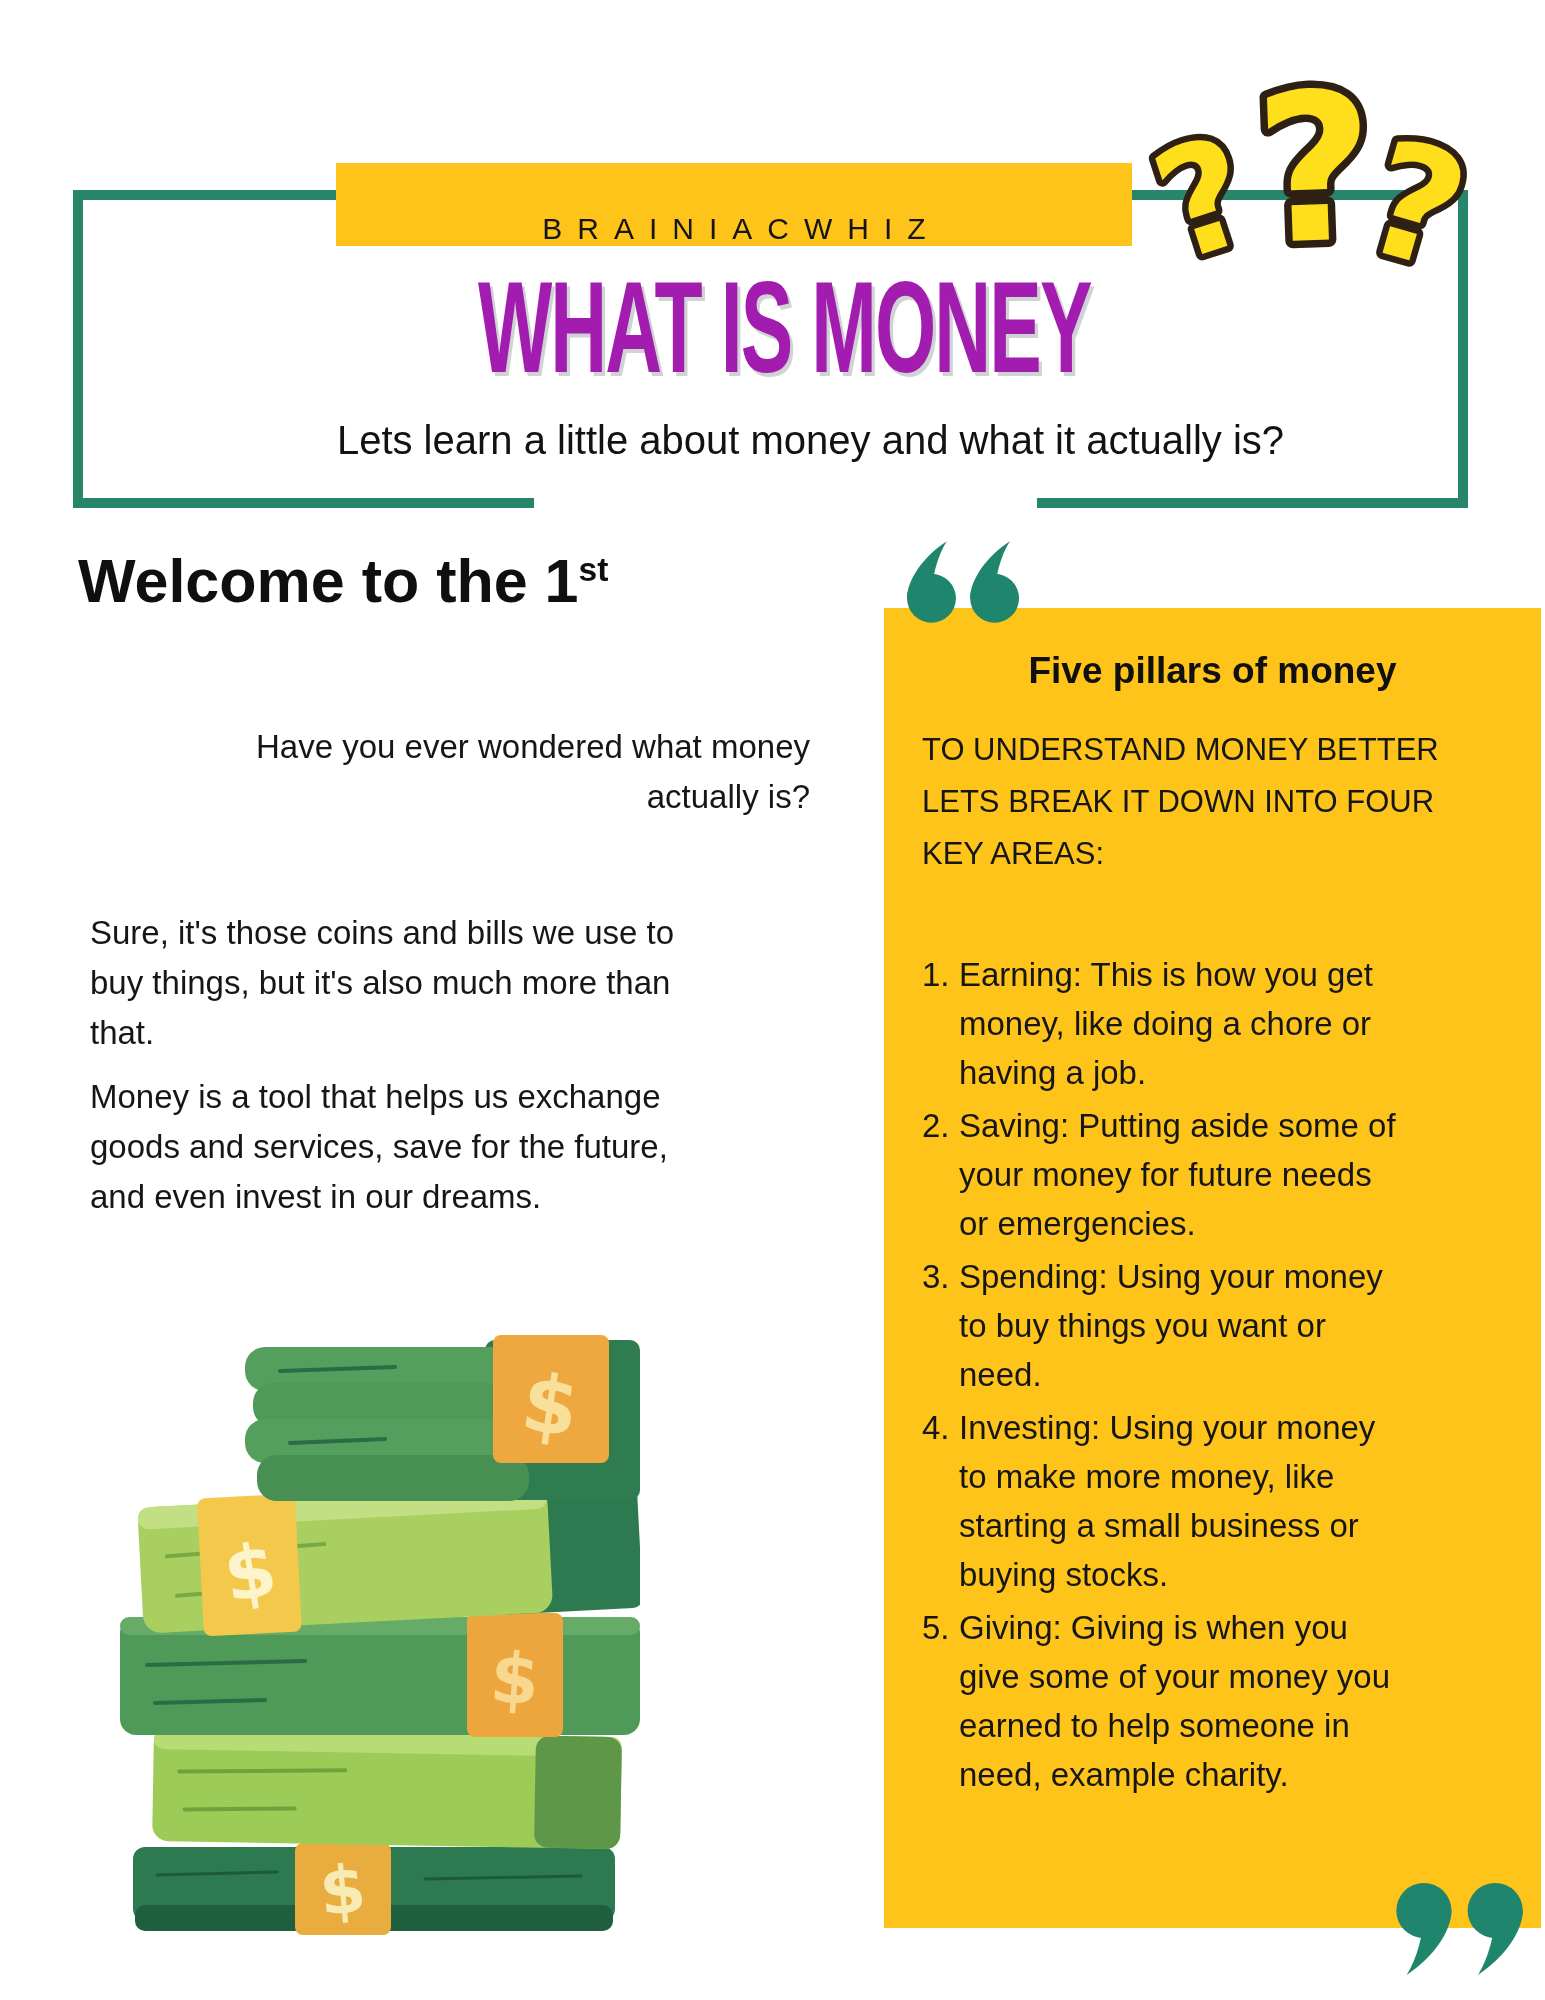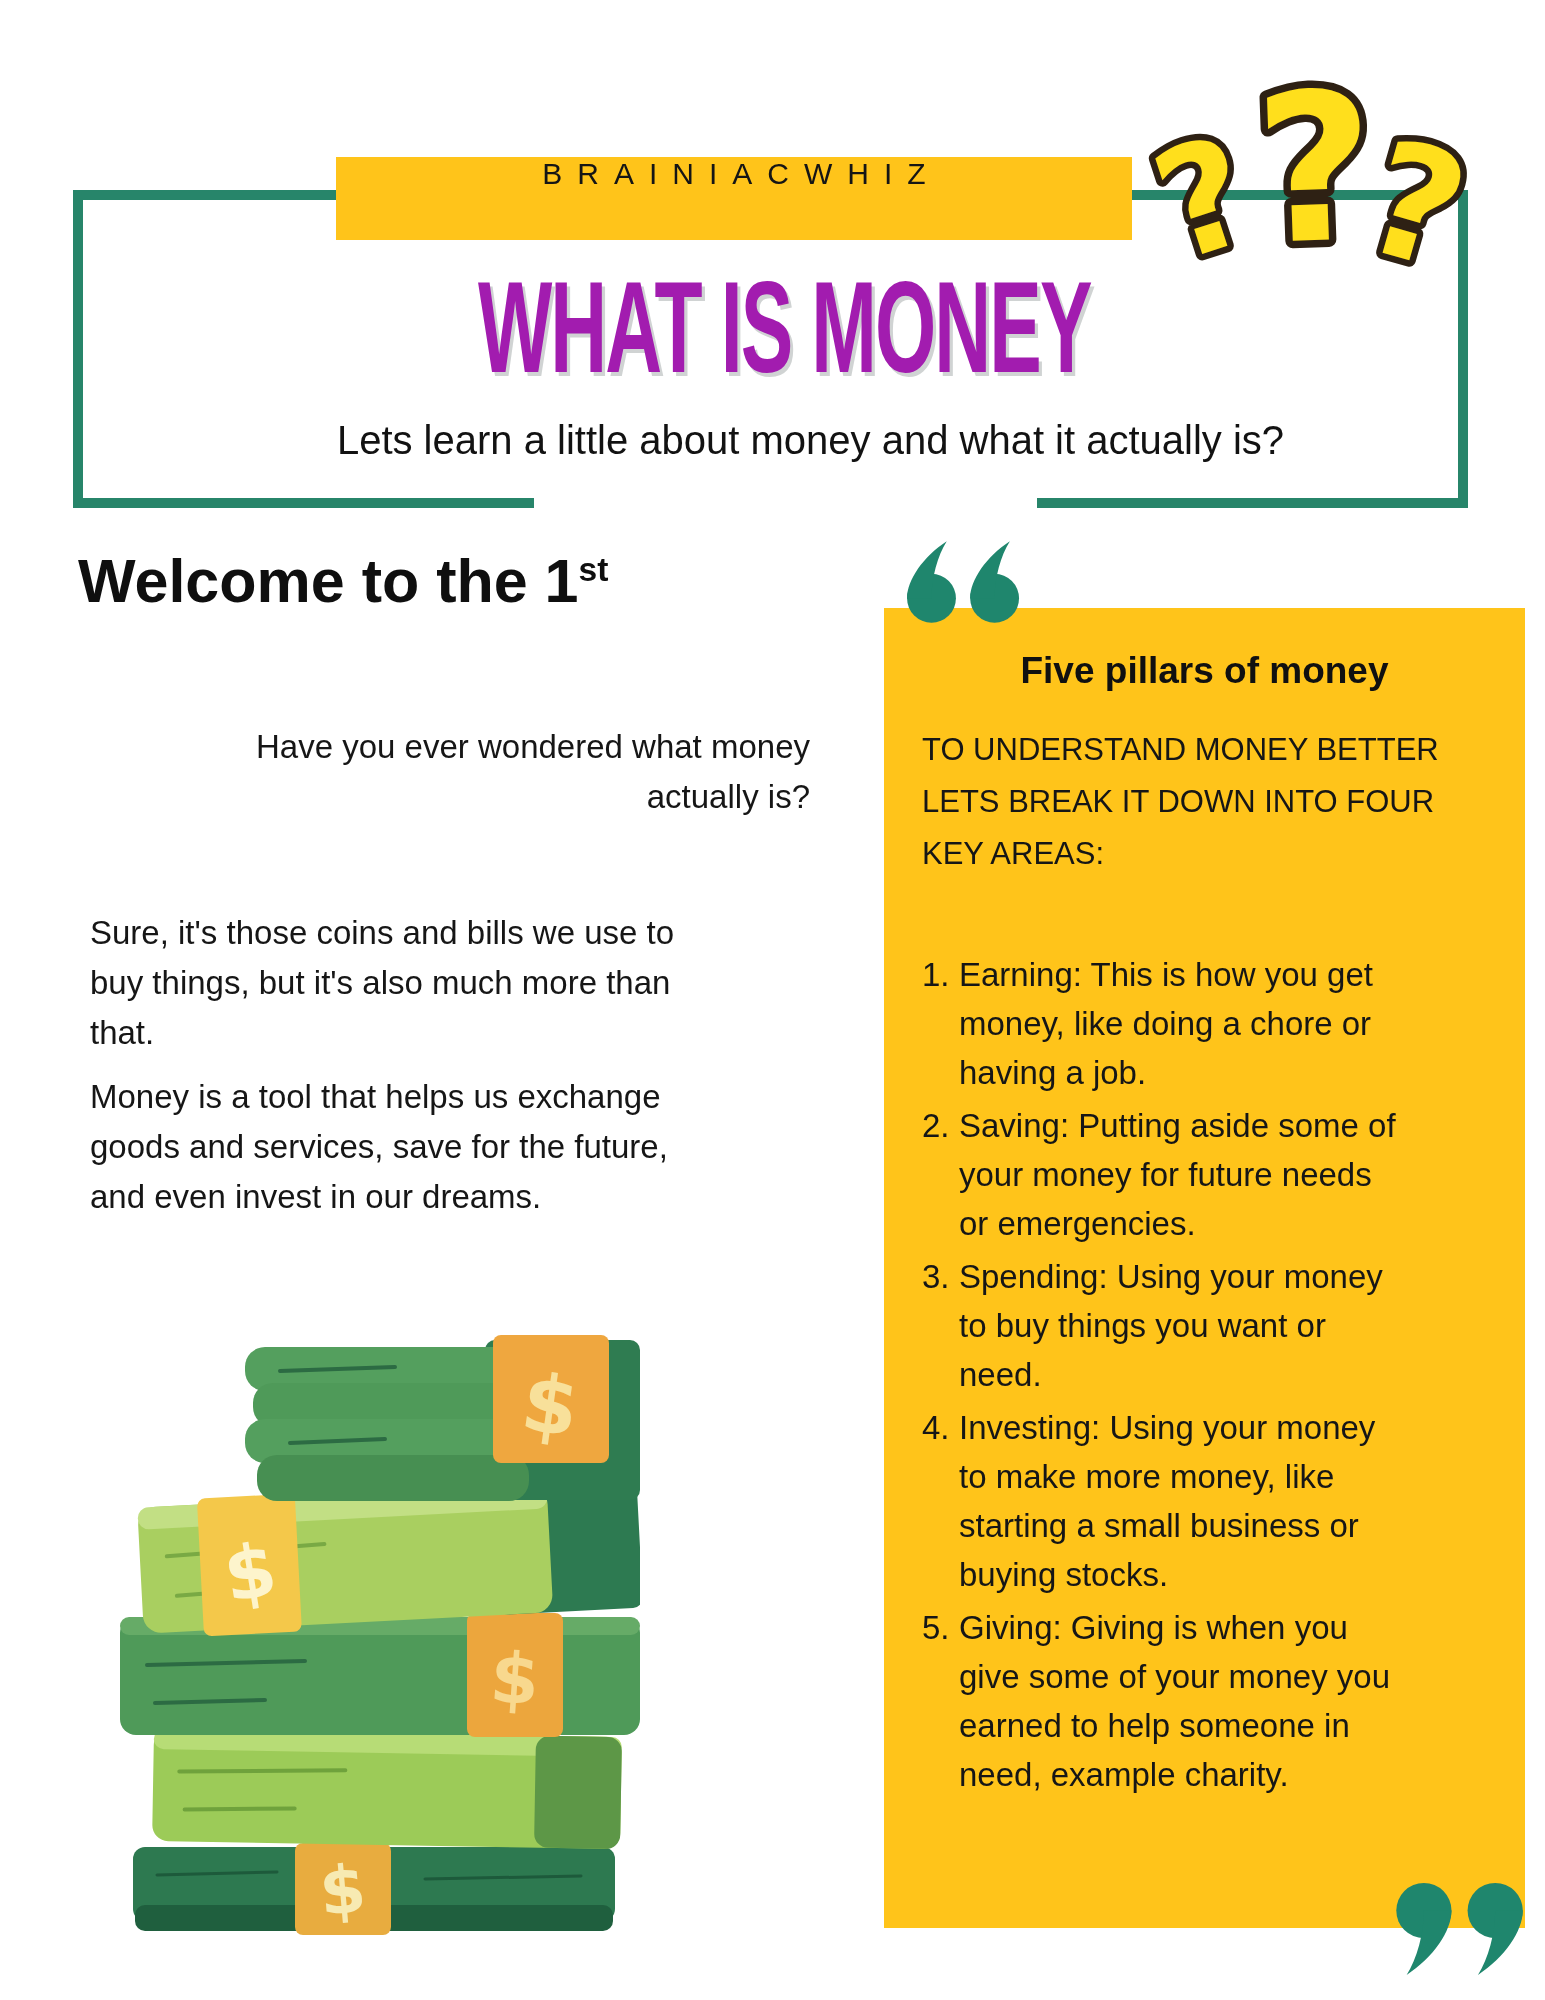--- a/index.html
+++ b/index.html
@@ -10,22 +10,22 @@
   
   .frame{
     position:absolute;left:73px;top:190px;width:1375px;height:298px;
     border:10px solid #27856a;z-index:1;
   }
   .frame-gap{
     position:absolute;left:534px;top:494px;width:503px;height:16px;
     background:#ffffff;z-index:2;
   }
   .banner{
-    position:absolute;left:336px;top:157px;width:796px;height:83px;
-    background:#ffc41a;z-index:3;display:flex;align-items:flex-start;justify-content:center;
+    position:absolute;left:336px;top:163px;width:796px;height:83px;
+    background:#ffc41a;z-index:3;display:flex;align-items:flex-end;justify-content:center;
   }
   .banner-label{
     font-size:30px;letter-spacing:15px;text-indent:15px;color:#151515;font-weight:400;
   }
   .qmarks{position:absolute;left:1150px;top:48px;width:320px;height:240px;z-index:4;overflow:visible;}
   .qmarks text{
     font-family:"DejaVu Sans",sans-serif;font-weight:bold;
     fill:#ffdf1c;stroke:#2e2114;paint-order:stroke;stroke-linejoin:round;
   }
   .title{
@@ -51,21 +51,21 @@
     font-size:33px;line-height:50px;color:#161616;white-space:pre-line;
   }
   .para1{top:722px;text-align:right;}
   .para2{top:908px;}
   .para3{top:1072px;}
   .money-illustration{position:absolute;left:95px;top:1335px;width:545px;height:610px;z-index:1;}
   .money-illustration text{font-family:"DejaVu Sans",sans-serif;font-weight:bold;}
   
   .pillars-box{
     position:absolute;left:884px;top:608px;width:641px;height:1320px;
-    background:#ffc41a;z-index:1;
+    background:#ffc41a;z-index:1;padding-left:16px;
   }
   .pillars-heading{
     position:absolute;left:0;top:42px;width:100%;text-align:center;
     font-size:37px;font-weight:bold;color:#101010;
   }
   .pillars-intro{
     position:absolute;left:38px;top:116px;width:580px;
     font-size:31px;line-height:52px;color:#161616;white-space:pre-line;
   }
   .pillars-list{position:absolute;left:38px;top:342px;width:585px;}

